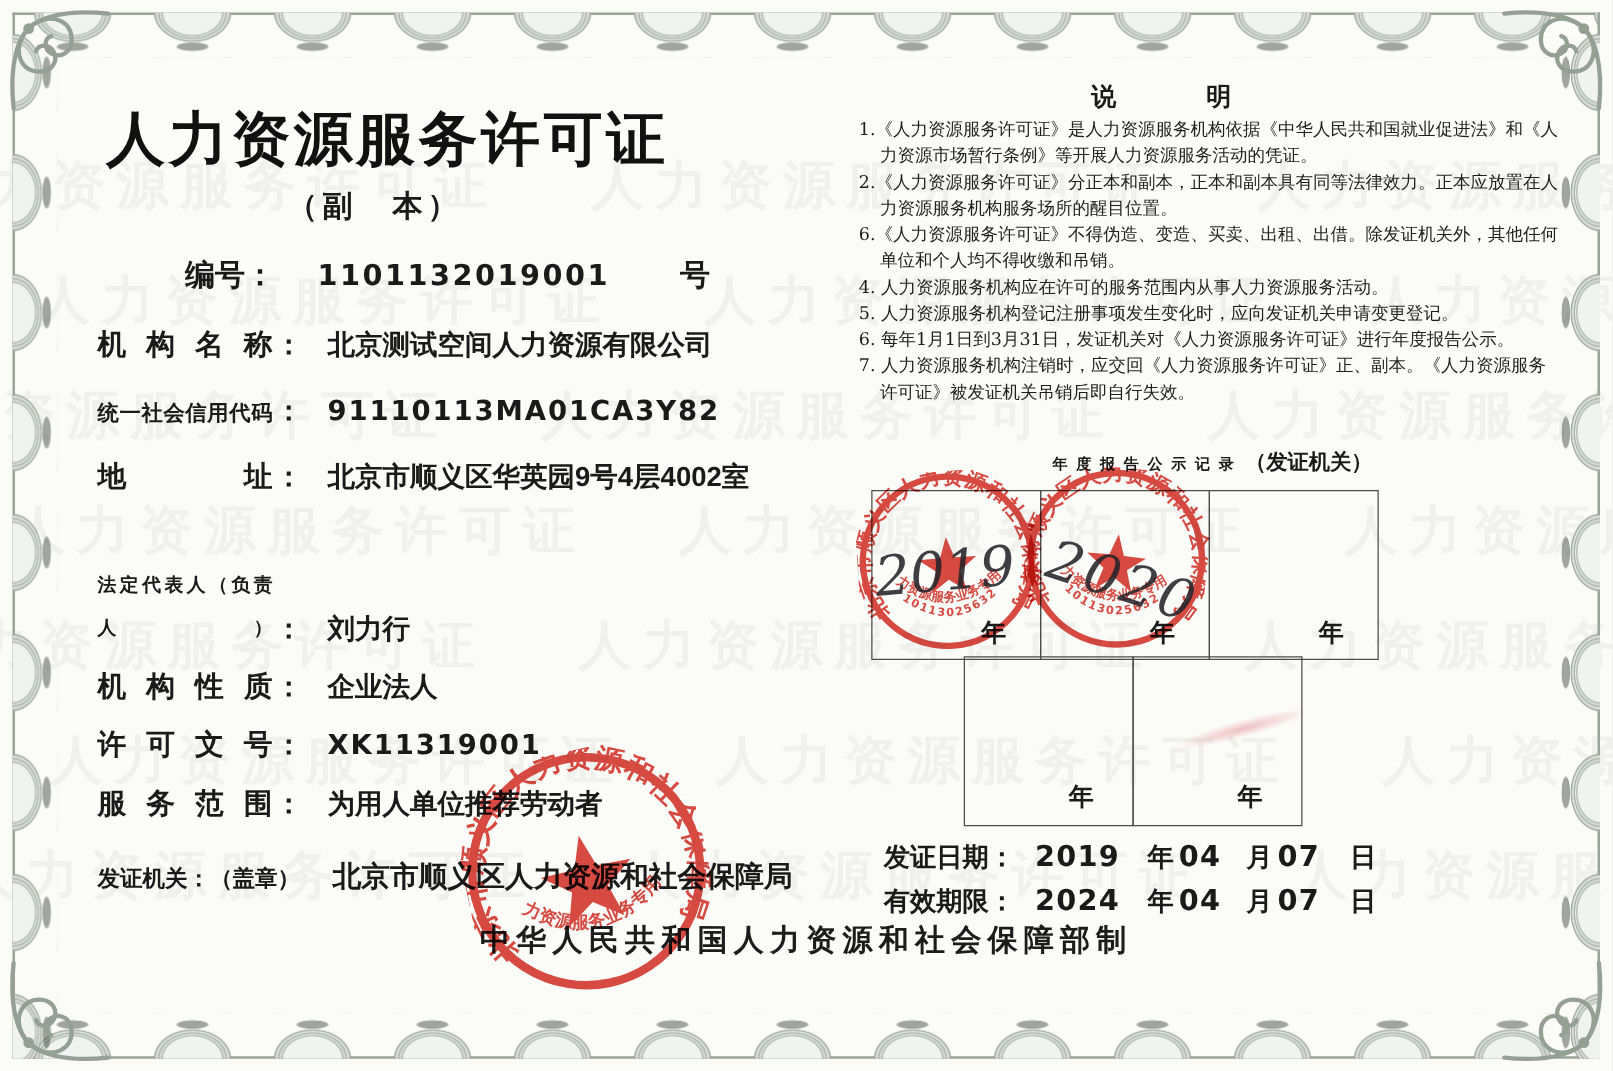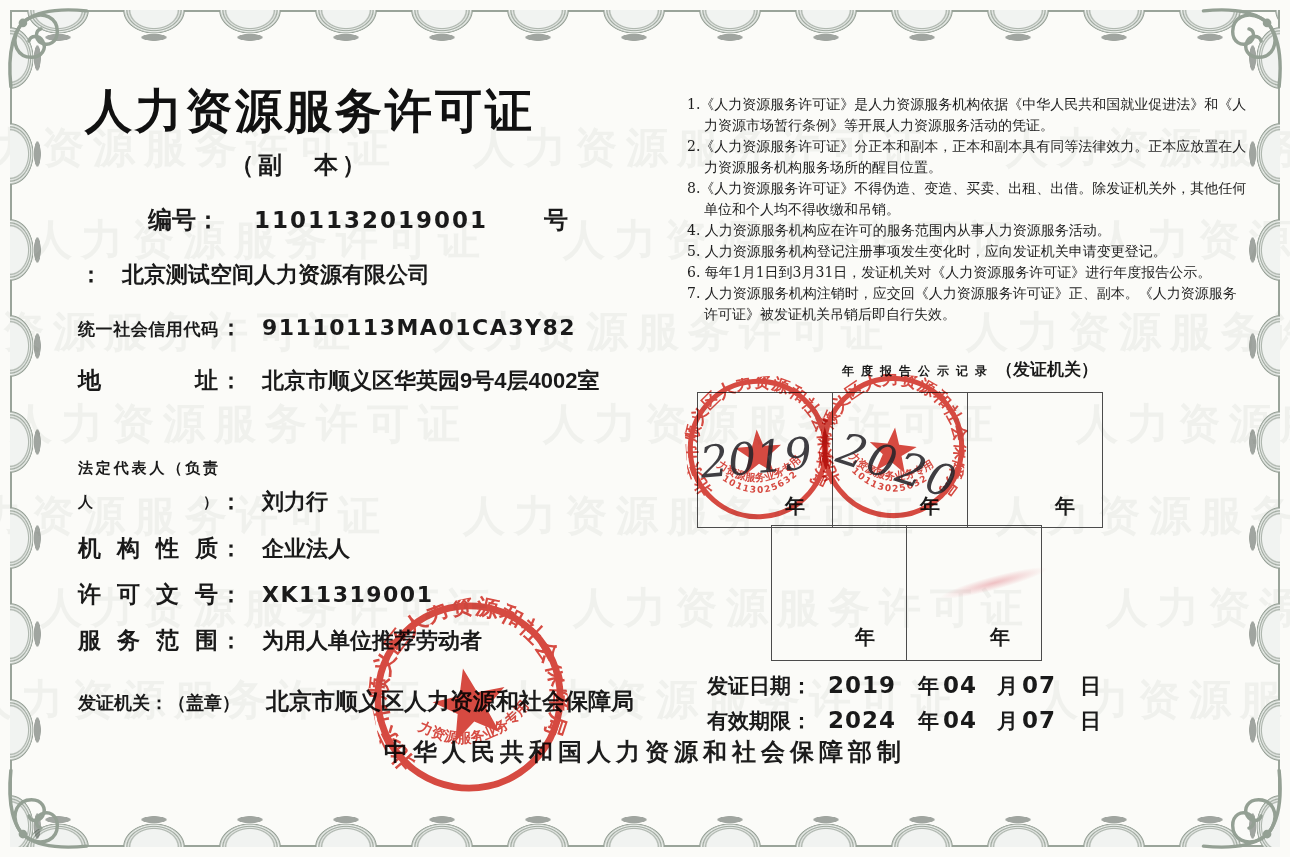--- a/index.html
+++ b/index.html
@@ -157,20 +157,21 @@
 
   <h1 class="cert-title">人力资源服务许可证</h1>
   <div class="cert-subtitle">（副　本）</div>
 
   <div class="serial-row">
     <span>编号：</span><span class="num">1101132019001</span><span class="suf">号</span>
   </div>
 
   <div class="fields">
     <div class="frow r1">
+      <span class="flabel">机构名称</span>
         <span class="fcolon">：</span>
         <span class="fvalue">北京测试空间人力资源有限公司</span>
     </div>
     <div class="frow r2 cond8">
       <span class="flabel">统一社会信用代码</span>
         <span class="fcolon">：</span>
         <span class="fvalue code">91110113MA01CA3Y82</span>
     </div>
     <div class="frow r3">
       <span class="flabel">地址</span>
@@ -198,24 +199,25 @@
         <span class="fvalue">为用人单位推荐劳动者</span>
     </div>
   </div>
 
   <div class="issuer-row">
     <span class="ilabel">发证机关：（盖章）</span><span class="iname">北京市顺义区人力资源和社会保障局</span>
   </div>
 
   <div class="ministry-footer">中华人民共和国人力资源和社会保障部制</div>
 
+  <div class="instr-title">说明</div>
   <ol class="instr-list">
     <li>1.《人力资源服务许可证》是人力资源服务机构依据《中华人民共和国就业促进法》和《人力资源市场暂行条例》等开展人力资源服务活动的凭证。</li>
     <li>2.《人力资源服务许可证》分正本和副本，正本和副本具有同等法律效力。正本应放置在人力资源服务机构服务场所的醒目位置。</li>
-    <li>8.《人力资源服务许可证》不得伪造、变造、买卖、出租、出借。除发证机关外，其他任何单位和个人均不得收缴和吊销。</li>
+    <li>6.《人力资源服务许可证》不得伪造、变造、买卖、出租、出借。除发证机关外，其他任何单位和个人均不得收缴和吊销。</li>
     <li>4. 人力资源服务机构应在许可的服务范围内从事人力资源服务活动。</li>
     <li>5. 人力资源服务机构登记注册事项发生变化时，应向发证机关申请变更登记。</li>
     <li>6. 每年1月1日到3月31日，发证机关对《人力资源服务许可证》进行年度报告公示。</li>
     <li>7. 人力资源服务机构注销时，应交回《人力资源服务许可证》正、副本。《人力资源服务许可证》被发证机关吊销后即自行失效。</li>
   </ol>
 
   <div class="annual-title">
     <span class="main">年度报告公示记录</span><span class="note">（发证机关）</span>
   </div>
   <div class="arow arow1">

